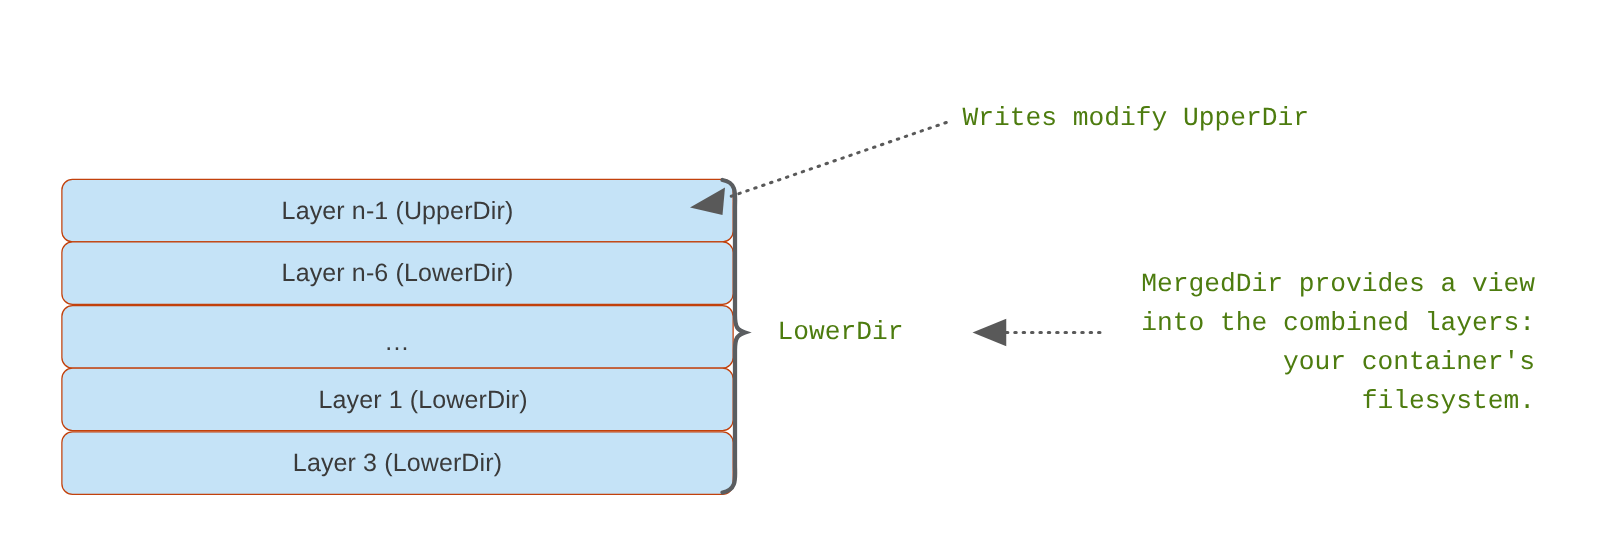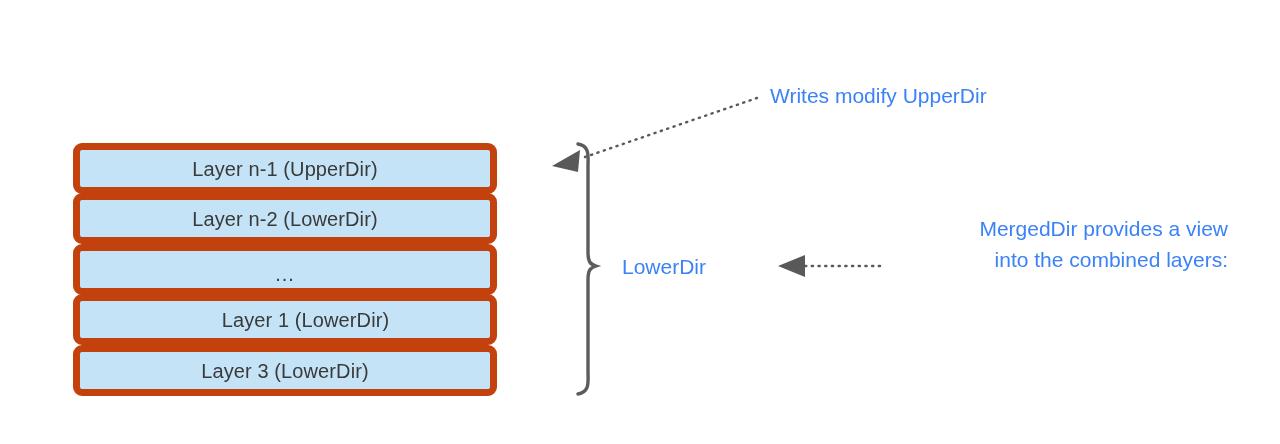--- a/index.html
+++ b/index.html
@@ -21,30 +21,29 @@
   .layer-stack {
     position: absolute;
     left: 49px;
     top: 143px;
     width: 503px;
     height: 253px;
   }
   .layer-box {
     position: absolute;
     left: 0;
-    width: 424px;
+    width: 538px;
     height: 51px;
     box-sizing: border-box;
     background: #c5e3f7;
-    border: 7px solid #c2410c;
+    border: 1px solid #c2410c;
     border-radius: 9px;
     display: flex;
     align-items: center;
     justify-content: center;
-    margin-left: 24px;
   }
   .layer-label {
     font-size: 20px;
     line-height: 24px;
     color: #3a3a3a;
     letter-spacing: 0.1px;
     white-space: nowrap;
   }
   .layer-label.ellipsis {
     position: relative;
@@ -56,22 +55,23 @@
     left: 0;
     top: 0;
     width: 1280px;
     height: 444px;
     pointer-events: none;
   }
   .annotation {
     position: absolute;
     font-size: 21px;
     line-height: 30px;
-    color: #3b82f6;
+    color: #4d7c0f;
     white-space: nowrap;
+    font-family: Liberation Mono, monospace;
   }
   #writes-note {
     left: 770px;
     top: 81px;
   }
   #merged-label {
     left: 622px;
     top: 252px;
     font-size: 21px;
   }
@@ -91,21 +91,21 @@
 </head>
 <body>
 
 <div id="canvas">
 
   <div class="layer-stack">
     <div class="layer-box" style="top:0px;">
       <span class="layer-label">Layer n-1 (UpperDir)</span>
     </div>
     <div class="layer-box" style="top:50px;">
-      <span class="layer-label">Layer n-2 (LowerDir)</span>
+      <span class="layer-label">Layer n-6 (LowerDir)</span>
     </div>
     <div class="layer-box" style="top:101px;">
       <span class="layer-label ellipsis">...</span>
     </div>
     <div class="layer-box" style="top:151px;padding-left:41px;">
       <span class="layer-label">Layer 1 (LowerDir)</span>
     </div>
     <div class="layer-box" style="top:202px;">
       <span class="layer-label">Layer 3 (LowerDir)</span>
     </div>
@@ -128,15 +128,16 @@
     <polygon points="778,266 805,255 805,277" fill="#595959"></polygon>
   </svg>
 
   <div class="annotation" id="merged-label">LowerDir</div>
 
   <div class="annotation" id="writes-note">Writes modify UpperDir</div>
 
   <div class="annotation" id="merged-note">
     <span class="note-line">MergedDir provides a view</span>
     <span class="note-line">into the combined layers:</span>
+    <span class="note-line">your container's filesystem.</span>
   </div>
 
 </div>
 
 </body></html>

